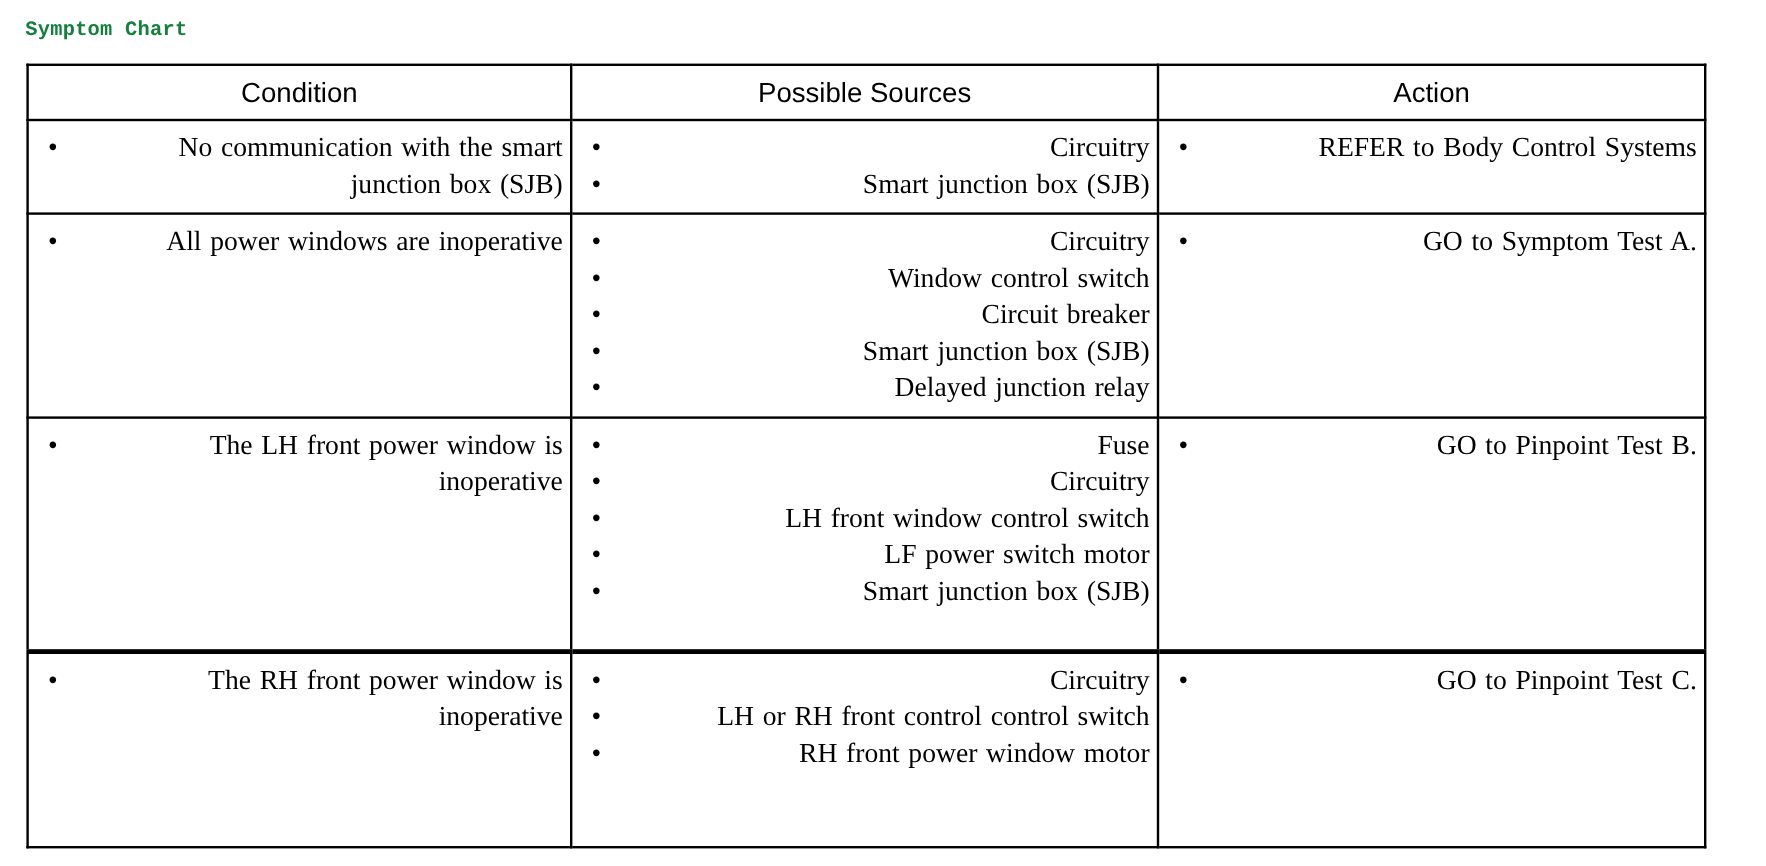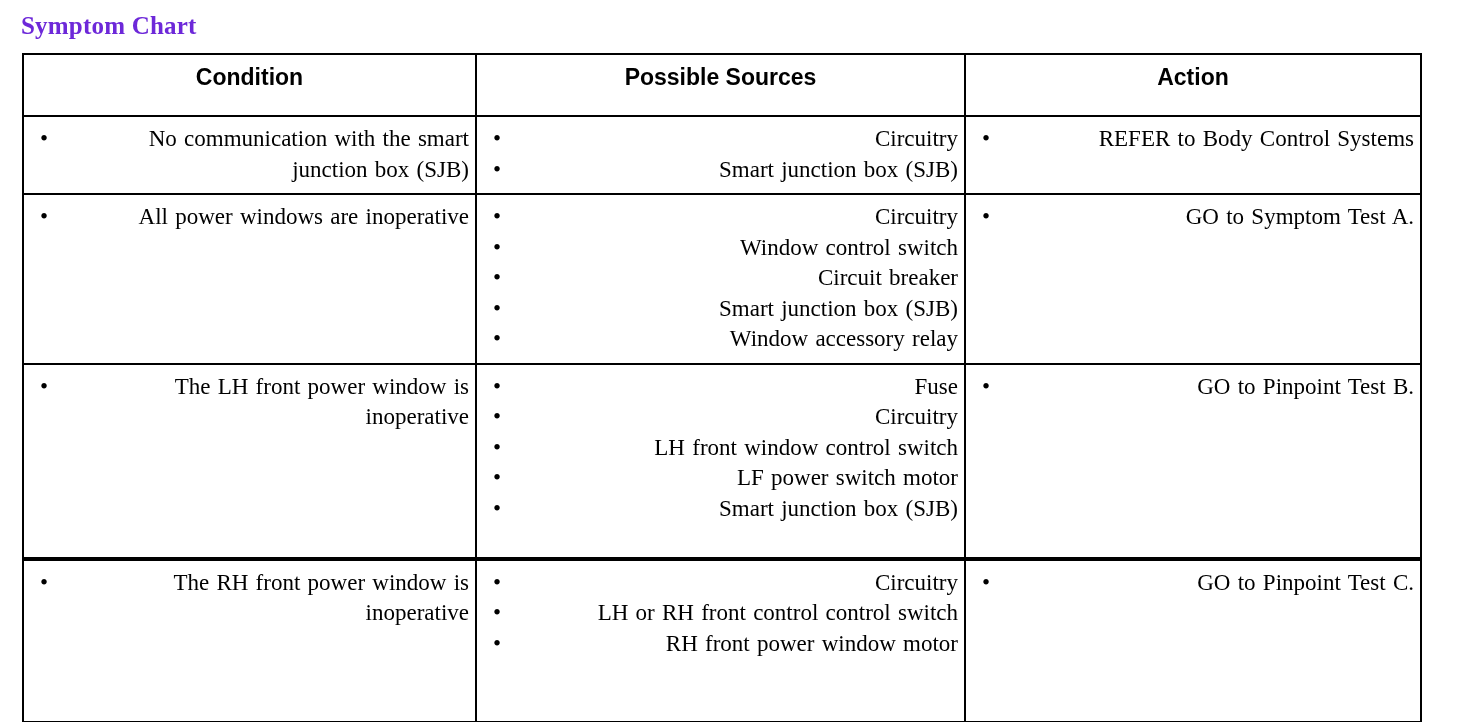--- a/index.html
+++ b/index.html
@@ -16,26 +16,26 @@
   }
   #page {
     position: relative;
     width: 1472px;
     height: 722px;
   }
   .page-title {
     position: absolute;
     left: 21px;
     top: 11px;
-    font-family: Liberation Serif, serif;
+    font-family: Liberation Mono, monospace;
     font-weight: bold;
-    font-size: 25px;
+    font-size: 17px;
     line-height: 30px;
     letter-spacing: 0.2px;
-    color: #6d28d9;
+    color: #15803d;
     white-space: nowrap;
   }
   .symptom-table {
     position: absolute;
     left: 22px;
     top: 53px;
     width: 1398px;
     border-collapse: collapse;
     table-layout: fixed;
   }
@@ -45,26 +45,26 @@
 
   .symptom-table th,
   .symptom-table td {
     border: 2px solid #000000;
     padding: 0;
     vertical-align: top;
     background: #ffffff;
   }
   .symptom-table th {
     font-family: "Liberation Sans", sans-serif;
-    font-weight: bold;
+    font-weight: normal;
     font-size: 23px;
     line-height: 28px;
     text-align: center;
     height: 37px;
-    padding: 3px 0 20px 0;
+    padding: 3px 0 4px 0;
     vertical-align: middle;
   }
   
   .symptom-table tbody tr.thick-top > td {
     border-top-width: 4px;
   }
   .cell-list {
     list-style: none;
     margin: 0;
     padding: 7px 6px 8px 0;
@@ -170,21 +170,21 @@
               <li>
                 <span class="bullet">•</span>
                 <span class="li-text">Circuit breaker</span>
               </li>
               <li>
                 <span class="bullet">•</span>
                 <span class="li-text">Smart junction box (SJB)</span>
               </li>
               <li>
                 <span class="bullet">•</span>
-                <span class="li-text">Window accessory relay</span>
+                <span class="li-text">Delayed junction relay</span>
               </li>
             </ul>
         </td>
         <td>
           <ul class="cell-list">
               <li>
                 <span class="bullet">•</span>
                 <span class="li-text">GO to Symptom Test A.</span>
               </li>
             </ul>

